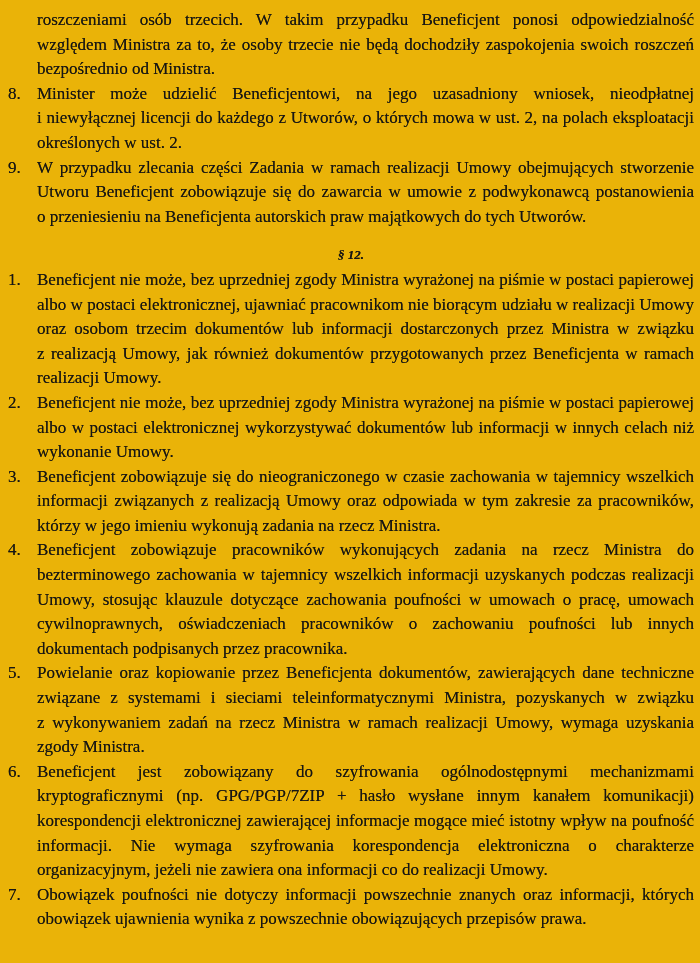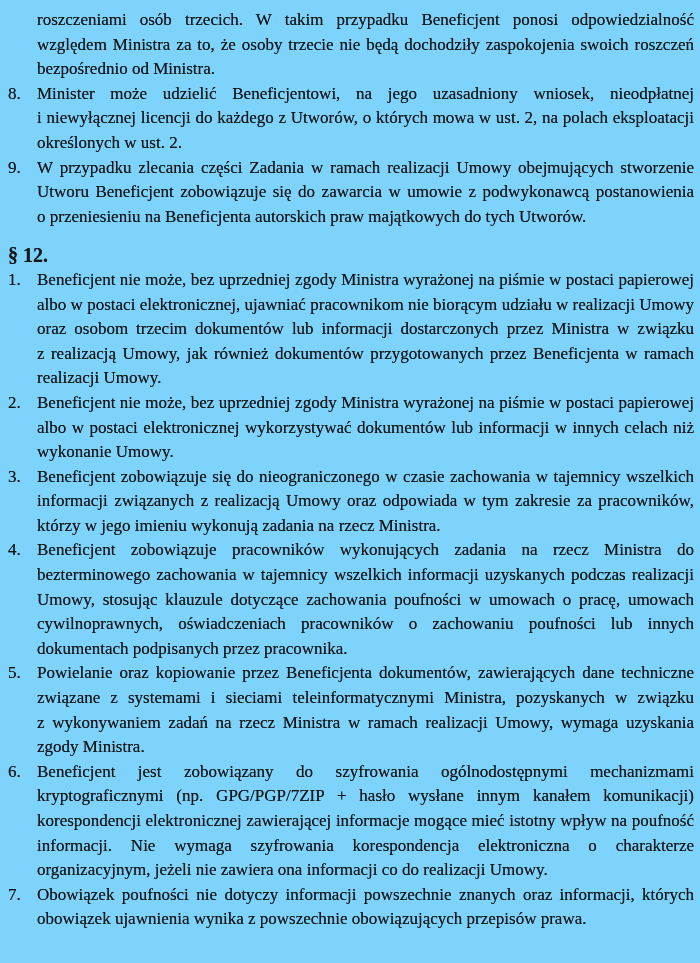--- a/index.html
+++ b/index.html
@@ -5,21 +5,21 @@
   html, body {
     margin: 0;
     padding: 0;
     background: #ffffff;
   }
   .page {
     position: relative;
     width: 700px;
     height: 963px;
     box-sizing: border-box;
-    background: #7dd3fc;
+    background: #eab308;
     color: #161616;
     font-family: "Liberation Serif", "DejaVu Serif", serif;
     font-size: 17px;
     line-height: 24.6px;
     padding: 8px 6px 0 8px;
     overflow: hidden;
     text-shadow: 0 0 0.5px rgba(0,0,0,0.65);
   }
   .cont-para {
     margin: 0 0 0 29px;
@@ -33,24 +33,25 @@
   .list-num {
     flex: 0 0 29px;
     text-align: left;
   }
   .list-text {
     flex: 1 1 auto;
     text-align: justify;
   }
   .section-heading {
     margin: 14px 0 0 0;
-    font-size: 20px;
+    font-size: 13px;
     font-weight: bold;
-    text-align: left;
+    text-align: center;
     line-height: 24.6px;
+    font-style: italic;
   }
 </style>
 </head>
 <body>
 
 <div class="page">
 
   <p class="cont-para">roszczeniami osób trzecich. W&nbsp;takim przypadku Beneficjent ponosi odpowiedzialność względem Ministra za to, że osoby trzecie nie będą dochodziły zaspokojenia swoich roszczeń bezpośrednio od Ministra.</p>
 
   <div class="list-item">

